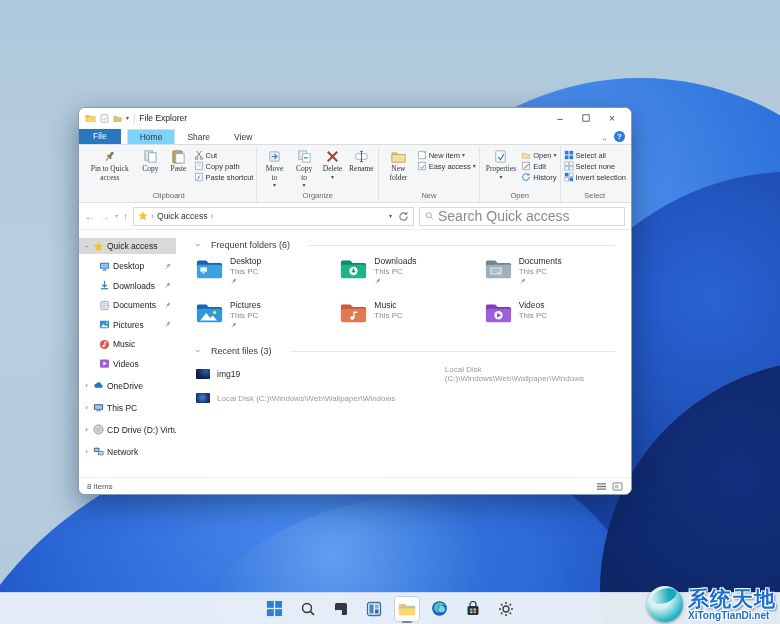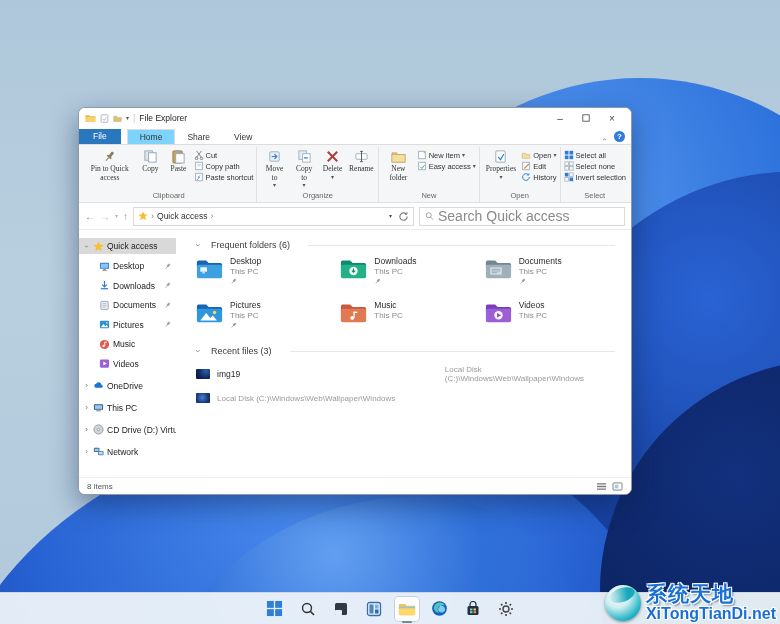--- a/index.html
+++ b/index.html
@@ -107,21 +107,21 @@
   
   .watermark { position:absolute; right:4px; bottom:2px; z-index:30; display:flex; align-items:center; gap:5px;margin-left:44px; }
   .wm-sphere { width:36px; height:36px; border-radius:50%; position:relative; flex:none;
     background:radial-gradient(circle at 35% 30%, #ffffff 0%, #cfeef0 35%, #27b6c8 70%, #0f7f96 100%);
     box-shadow:0 1px 3px rgba(0,0,0,.4); }
   .wm-sphere::before { content:""; position:absolute; left:4px; top:3px; width:26px; height:14px; border-radius:50%;
     background:linear-gradient(100deg, rgba(255,255,255,.1), #18a8bc 70%); transform:rotate(-18deg); }
   .wm-text { display:flex; flex-direction:column; align-items:flex-start; line-height:1; }
   .wm-title { font-size:21px; font-weight:bold; color:#1a6fd4; letter-spacing:1px;
     text-shadow:-1px -1px 0 #fff,1px -1px 0 #fff,-1px 1px 0 #fff,1px 1px 0 #fff, 2px 2px 2px rgba(0,40,90,.5); }
-  .wm-url { font-size:16px; font-weight:bold; color:#1a6fd4; margin-top:2px;
+  .wm-url { font-size:10px; font-weight:bold; color:#1a6fd4; margin-top:2px;
     text-shadow:-1px -1px 0 #fff,1px -1px 0 #fff,-1px 1px 0 #fff,1px 1px 0 #fff; }
 </style>
 </head>
 <body>
 
 <div class="desktop">
   <div class="petal p1"></div>
   <div class="petal p2"></div>
   <div class="petal p3"></div>
   <div class="petal p5"></div>

